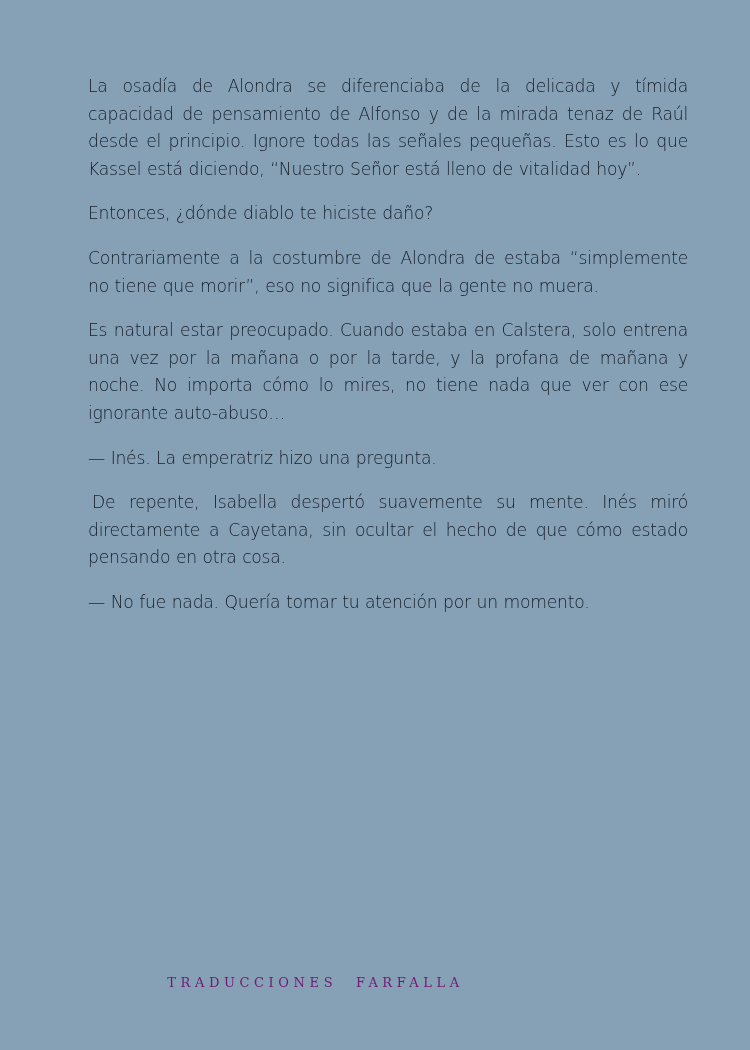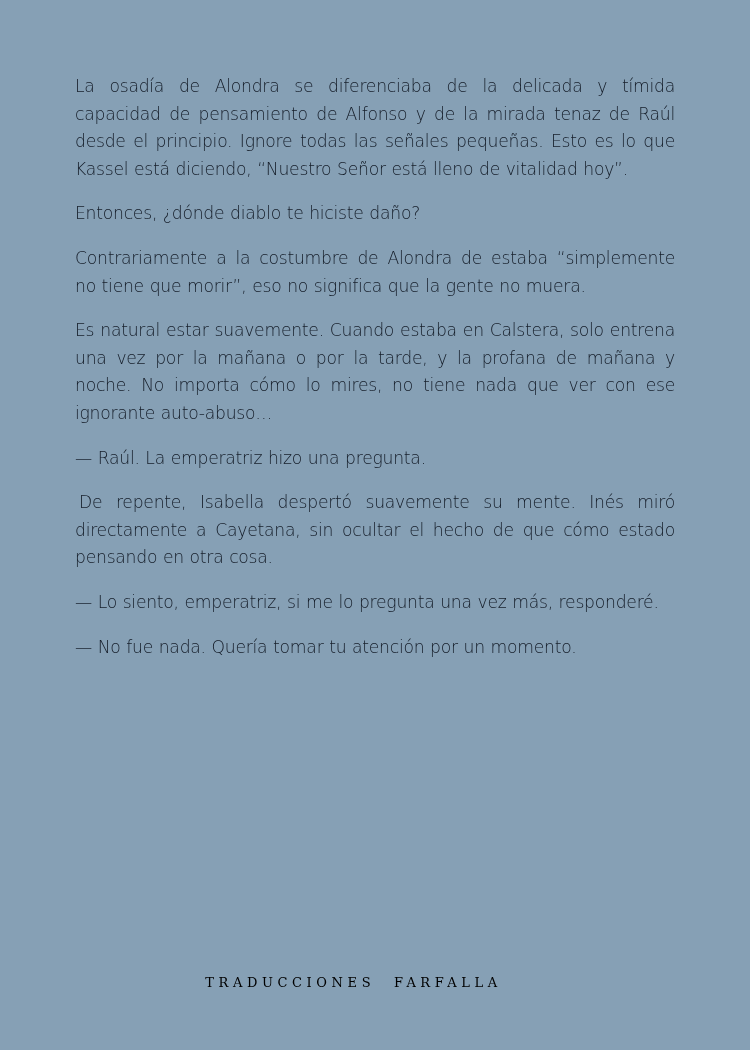--- a/index.html
+++ b/index.html
@@ -8,21 +8,21 @@
     }
     body {
       width: 750px;
       height: 1050px;
       background: #86a0b5;
       overflow: hidden;
       position: relative;
     }
     .page {
       position: absolute;
-      left: 75px;
+      left: 88px;
       top: 73px;
       width: 600px;
     }
     .para {
       margin: 0 0 17px 0;
       font-family: "DejaVu Sans", sans-serif;
       font-size: 17.2px;
       line-height: 27.6px;
       color: #151d29;
       text-align: justify;
@@ -35,32 +35,30 @@
     }
     .footer {
       position: absolute;
       left: 0;
       top: 975px;
       width: 631px;
       text-align: center;
       font-family: "DejaVu Serif", serif;
       font-size: 13px;
       letter-spacing: 4.6px;
-      color: #000000;
+      color: #701a75;
       word-spacing: 10px;
-      padding-left: 38px;
     }
   </style>
 </head>
 <body>
 
 <div class="page">
   <p class="para">La osadía de Alondra se diferenciaba de la delicada y tímida capacidad de pensamiento de Alfonso y de la mirada tenaz de Raúl desde el principio. Ignore todas las señales pequeñas. Esto es lo que Kassel está diciendo, “Nuestro Señor está lleno de vitalidad hoy”.</p>
   <p class="para">Entonces, ¿dónde diablo te hiciste daño?</p>
   <p class="para">Contrariamente a la costumbre de Alondra de estaba “simplemente no tiene que morir”, eso no significa que la gente no muera.</p>
-  <p class="para">Es natural estar suavemente. Cuando estaba en Calstera, solo entrena una vez por la mañana o por la tarde, y la profana de mañana y noche. No importa cómo lo mires, no tiene nada que ver con ese ignorante auto-abuso…</p>
-  <p class="para">— Raúl. La emperatriz hizo una pregunta.</p>
+  <p class="para">Es natural estar preocupado. Cuando estaba en Calstera, solo entrena una vez por la mañana o por la tarde, y la profana de mañana y noche. No importa cómo lo mires, no tiene nada que ver con ese ignorante auto-abuso…</p>
+  <p class="para">— Inés. La emperatriz hizo una pregunta.</p>
   <p class="para indent">De repente, Isabella despertó suavemente su mente. Inés miró directamente a Cayetana, sin ocultar el hecho de que cómo estado pensando en otra cosa.</p>
-  <p class="para">— Lo siento, emperatriz, si me lo pregunta una vez más, responderé.</p>
   <p class="para">— No fue nada. Quería tomar tu atención por un momento.</p>
 </div>
 
 <div class="footer">TRADUCCIONES FARFALLA</div>
 
 </body></html>

